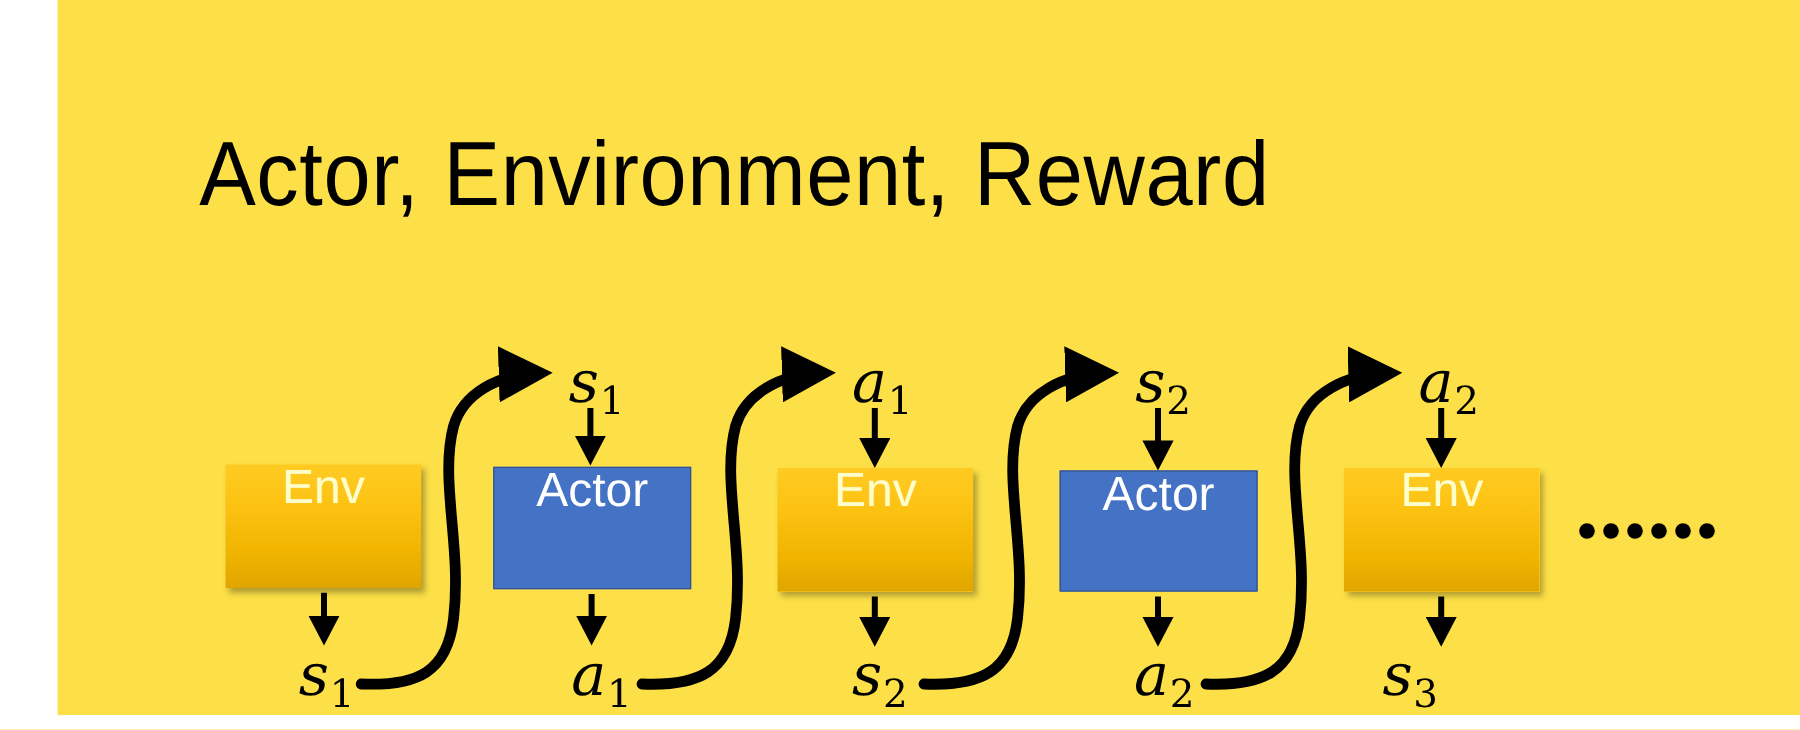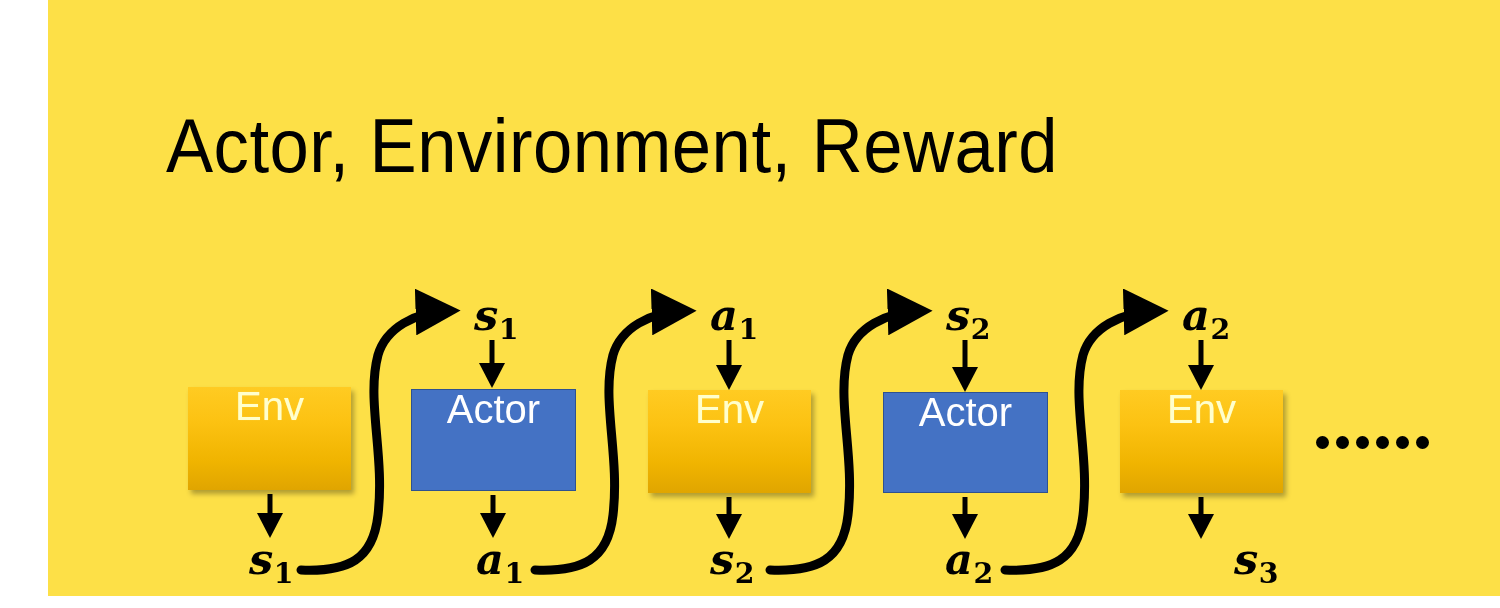--- a/index.html
+++ b/index.html
@@ -78,26 +78,25 @@
   .node-label {
     position: relative;
     top: -1px;
   }
 
   
   .math-label {
     position: absolute;
     font-family: "DejaVu Serif", "Liberation Serif", serif;
     font-style: italic;
-    font-size: 43px;
+    font-size: 49px;
     color: #000000;
     line-height: 1;
     white-space: nowrap;
     user-select: none;
-    font-weight: bold;
   }
   .math-label sub {
     font-size: 0.66em;
     font-style: normal;
     vertical-align: baseline;
     position: relative;
     top: 0.30em;
     left: 0.02em;
   }
 
@@ -192,21 +191,21 @@
     </div>
     <div class="math-label" style="left:428px; top:538px;">
       <span>a</span><sub>1</sub>
     </div>
     <div class="math-label" style="left:662px; top:538px;">
       <span>s</span><sub>2</sub>
     </div>
     <div class="math-label" style="left:897px; top:538px;">
       <span>a</span><sub>2</sub>
     </div>
-    <div class="math-label" style="left:1186px; top:538px;">
+    <div class="math-label" style="left:1104px; top:538px;">
       <span>s</span><sub>3</sub>
     </div>
 
     <div id="ellipsis" style="left:1268px; top:436px;">
       <span class="dot"></span>
       <span class="dot"></span>
       <span class="dot"></span>
       <span class="dot"></span>
       <span class="dot"></span>
       <span class="dot"></span>

